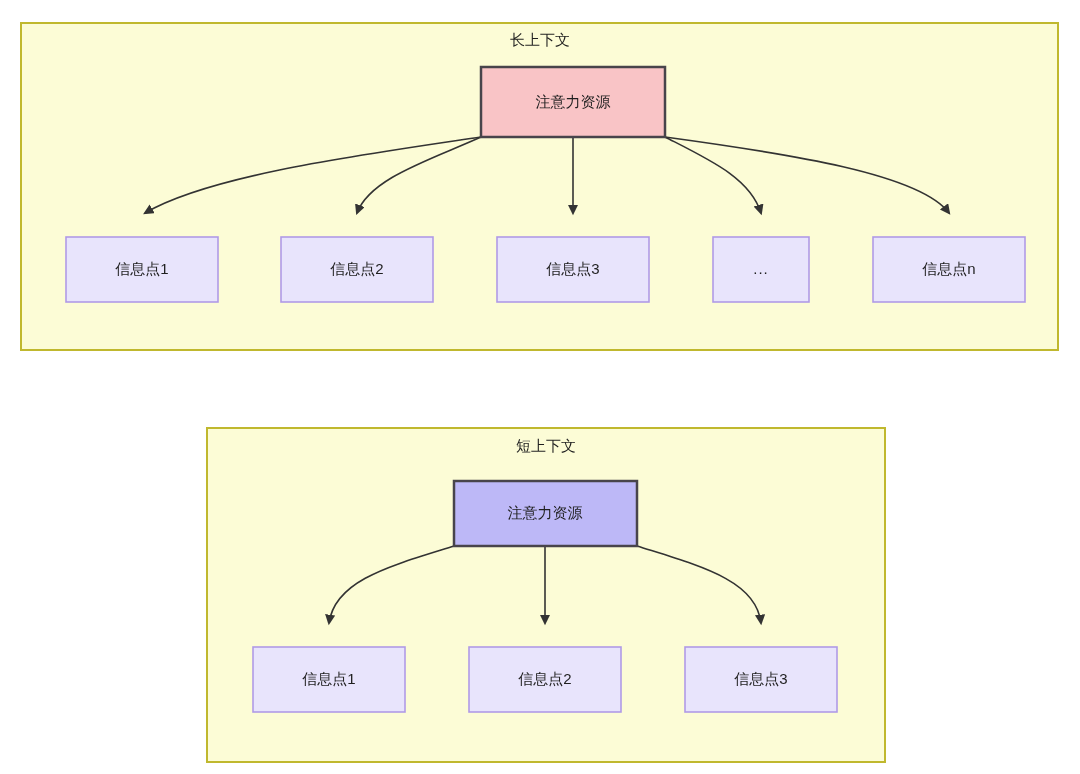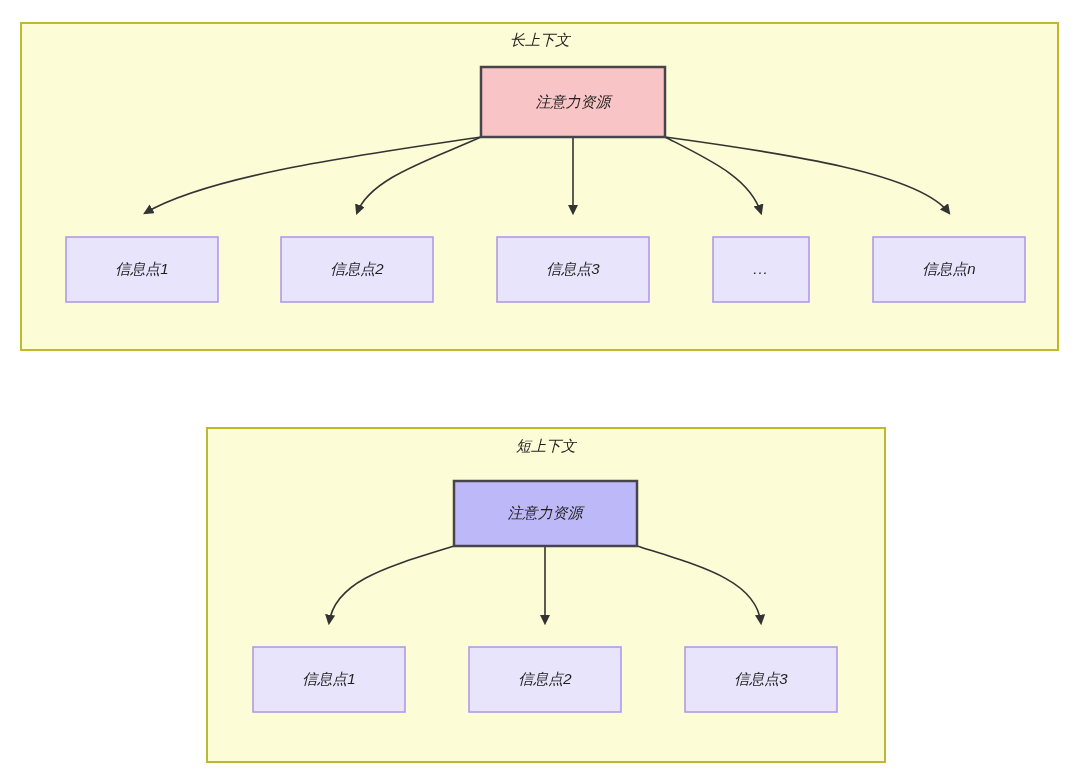--- a/index.html
+++ b/index.html
@@ -10,21 +10,20 @@
   body {
     width: 1080px;
     height: 774px;
     font-family: "Liberation Sans", "DejaVu Sans", sans-serif;
     overflow: hidden;
   }
   #diagram-root {
     position: relative;
     width: 1080px;
     height: 725px;
-    font-style: italic;
   }
   svg.diagram {
     display: block;
     width: 1080px;
     height: 774px;
   }
   .panel-rect {
     fill: #fcfcd6;
     stroke: #c2ба2e;
     stroke: #c0b82e;

